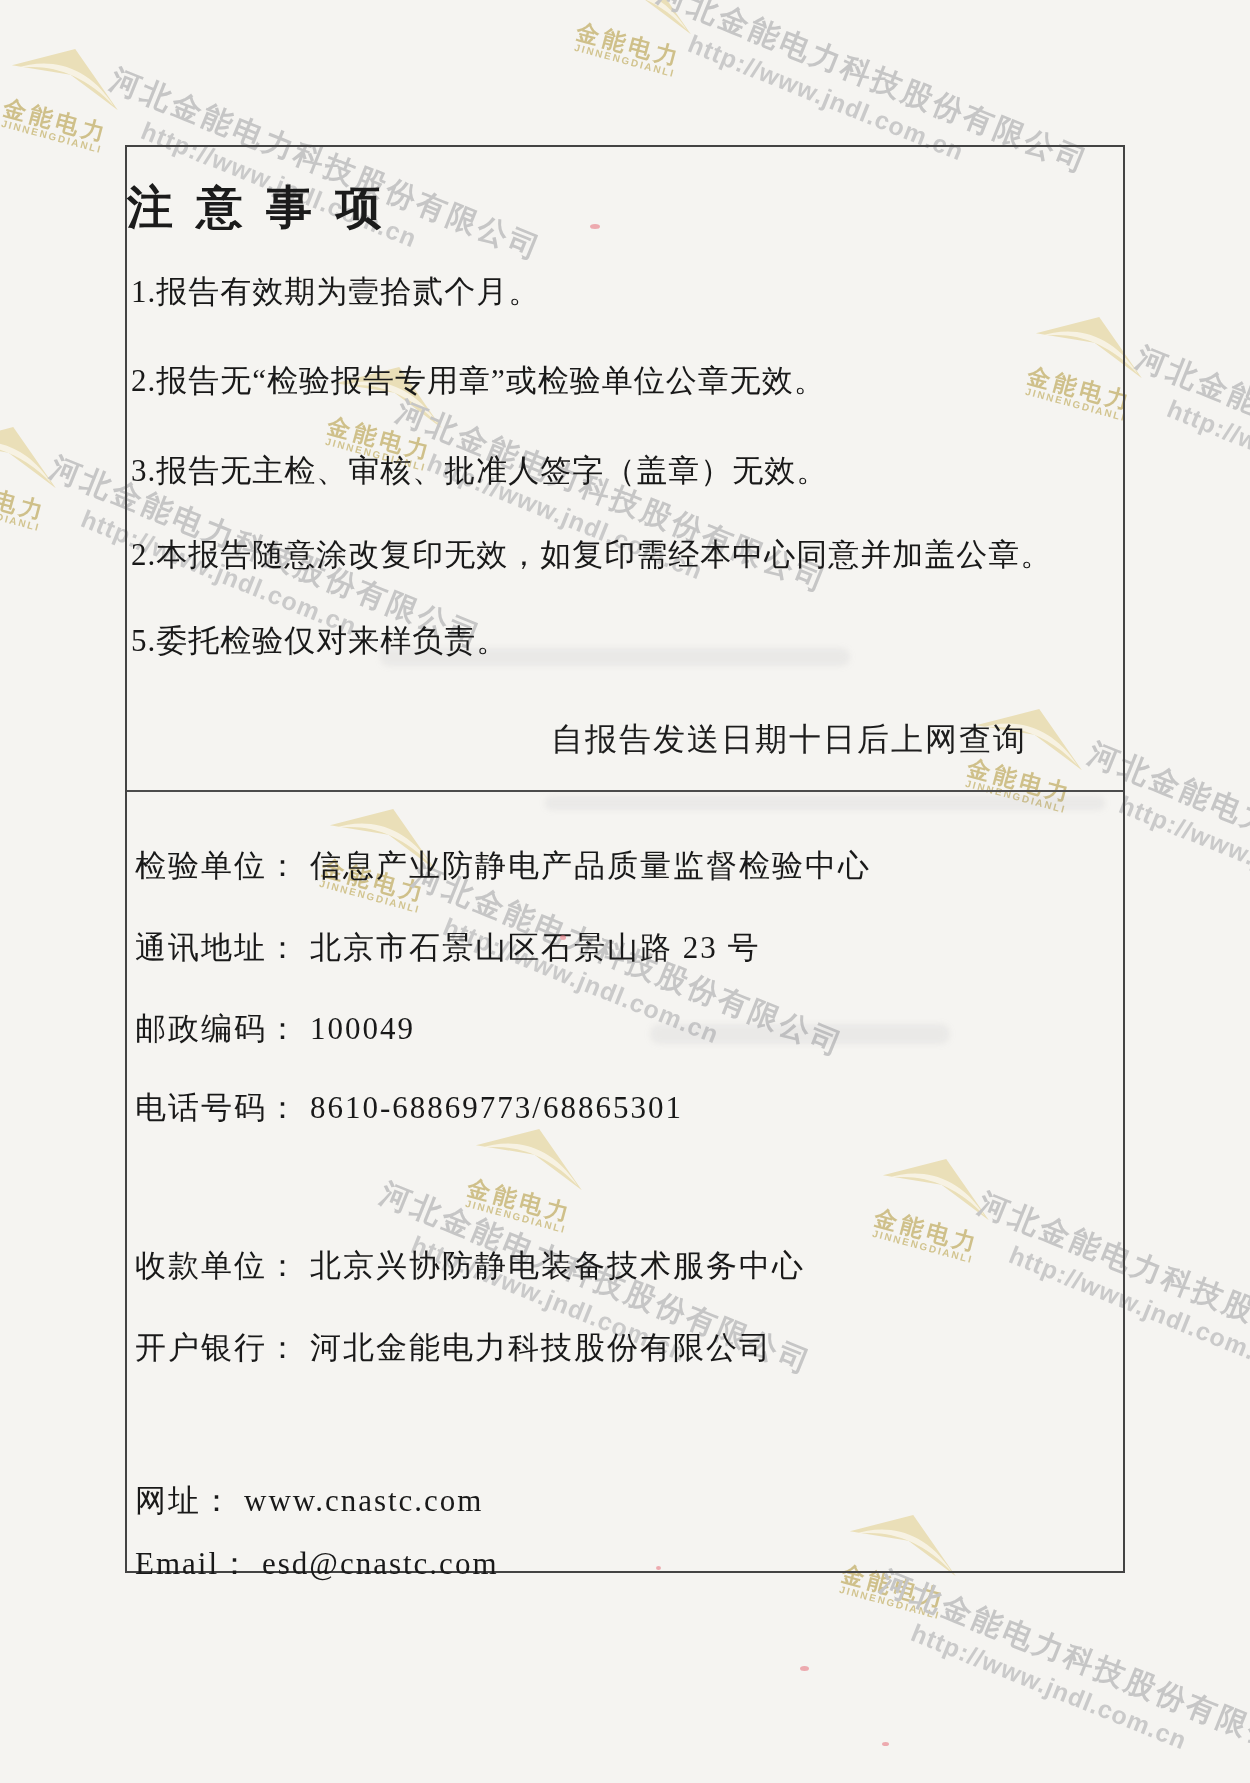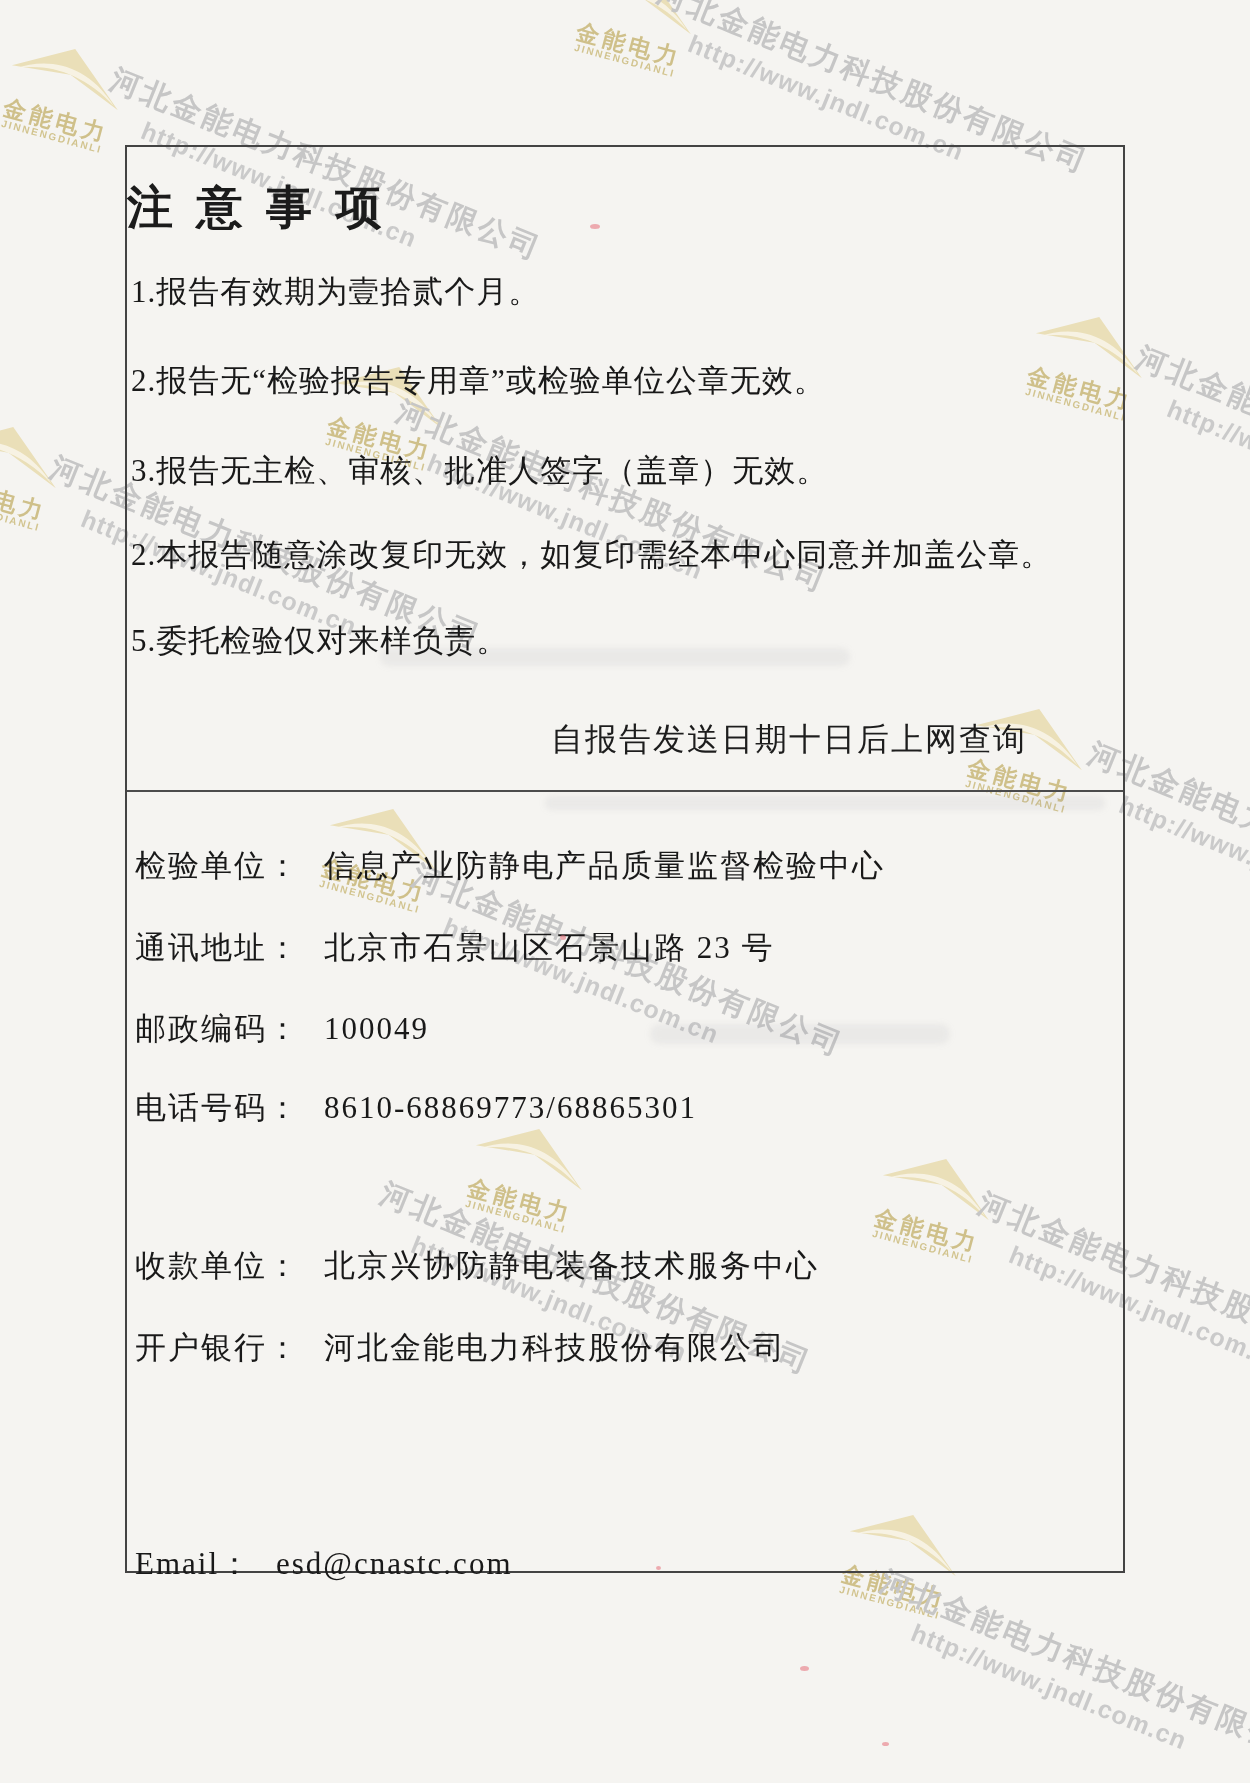--- a/index.html
+++ b/index.html
@@ -61,21 +61,21 @@
   }
   .divider{
     position:absolute;left:0;top:643px;width:100%;height:2px;
     background:#4c4c4c;
   }
   .row{
     position:absolute;left:8px;width:980px;
     font-size:31px;color:#191919;letter-spacing:2px;
     white-space:nowrap;
   }
-  .row .lbl{margin-right:24px;}
+  .row .lbl{margin-right:10px;}
   
   .smudge{
     position:absolute;z-index:1;border-radius:10px;
     background:rgba(140,140,150,0.10);filter:blur(3px);
     pointer-events:none;
   }
   .speck{
     position:absolute;z-index:3;border-radius:50%;
     background:rgba(230,110,120,0.55);pointer-events:none;
   }
@@ -255,20 +255,23 @@
     </div>
     <div class="row" style="top:940px">
       <span class="lbl">电话号码：</span><span class="val">8610-68869773/68865301</span>
     </div>
     <div class="row" style="top:1098px">
       <span class="lbl">收款单位：</span><span class="val">北京兴协防静电装备技术服务中心</span>
     </div>
     <div class="row" style="top:1180px">
       <span class="lbl">开户银行：</span><span class="val">河北金能电力科技股份有限公司</span>
     </div>
+    <div class="row" style="top:1333px">
+      <span class="lbl">网址：</span><span class="val">www.cnastc.com</span>
+    </div>
     <div class="row" style="top:1396px">
       <span class="lbl">Email：</span><span class="val">esd@cnastc.com</span>
     </div>
   </div>
 
   <div class="speck" style="left:590px;top:224px;width:10px;height:5px"></div>
   <div class="speck" style="left:560px;top:935px;width:6px;height:5px"></div>
   <div class="speck" style="left:800px;top:1666px;width:9px;height:5px"></div>
   <div class="speck" style="left:882px;top:1742px;width:7px;height:4px"></div>
   <div class="speck" style="left:656px;top:1566px;width:5px;height:4px"></div>

